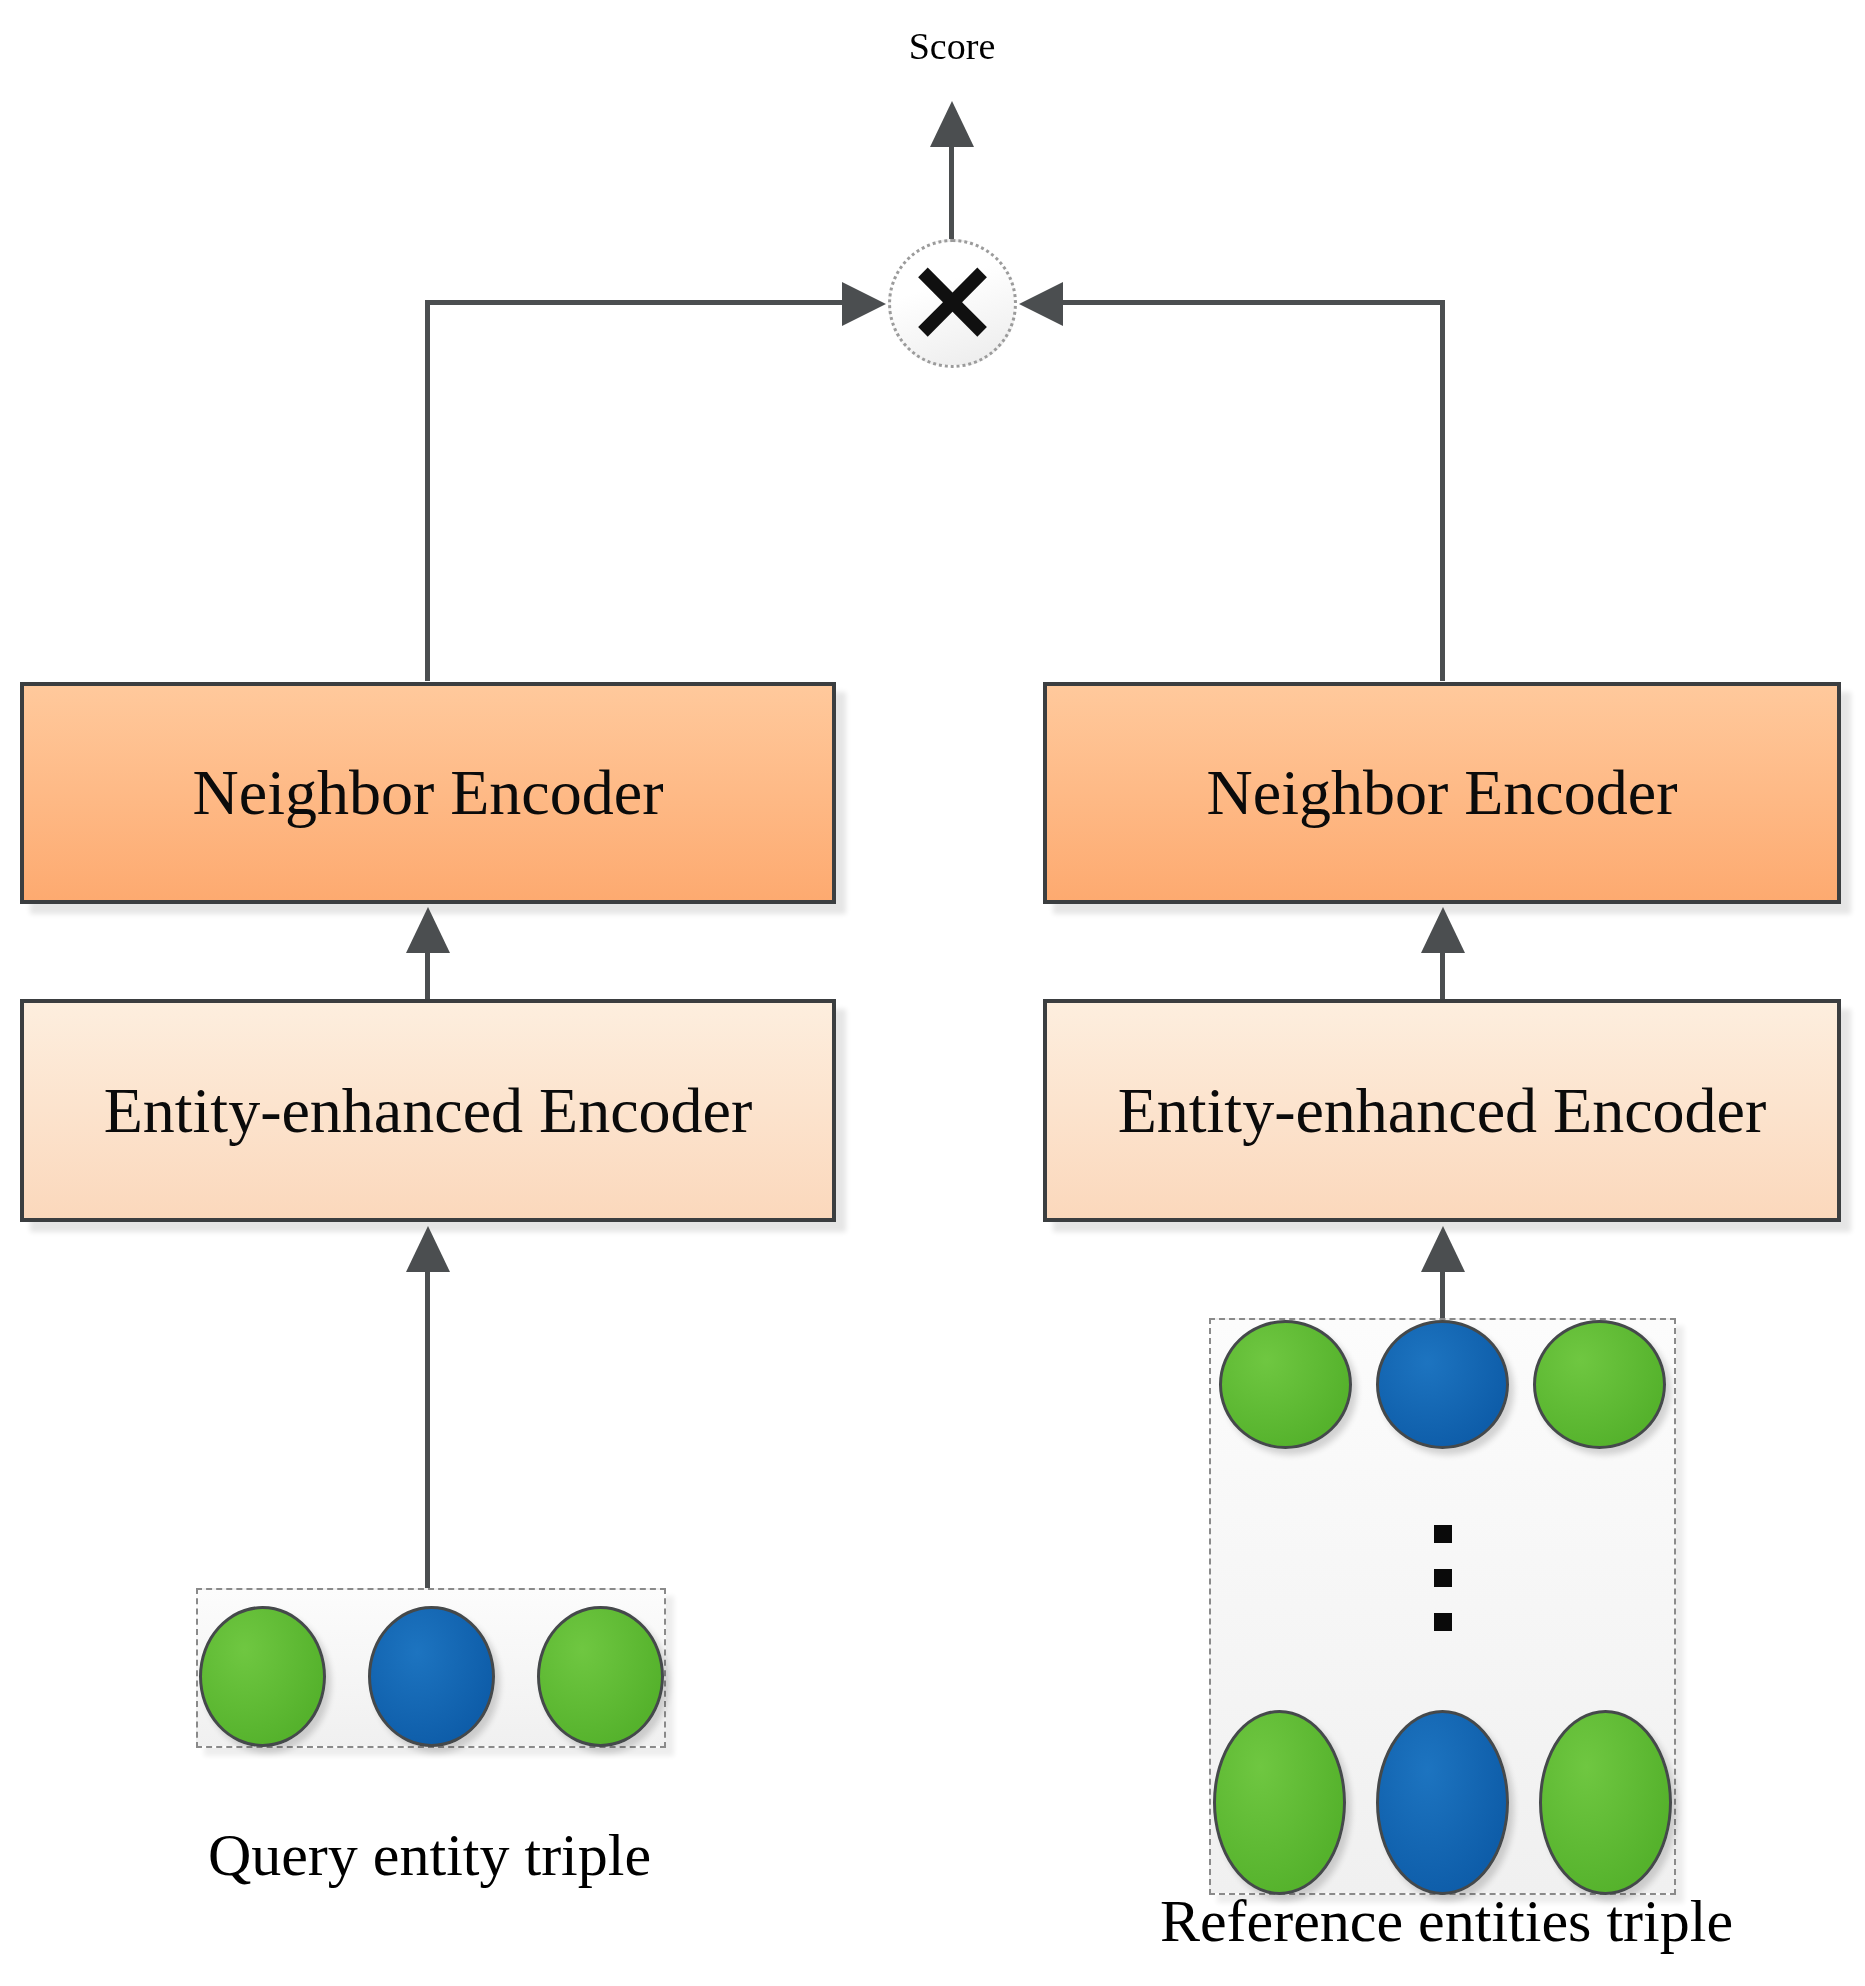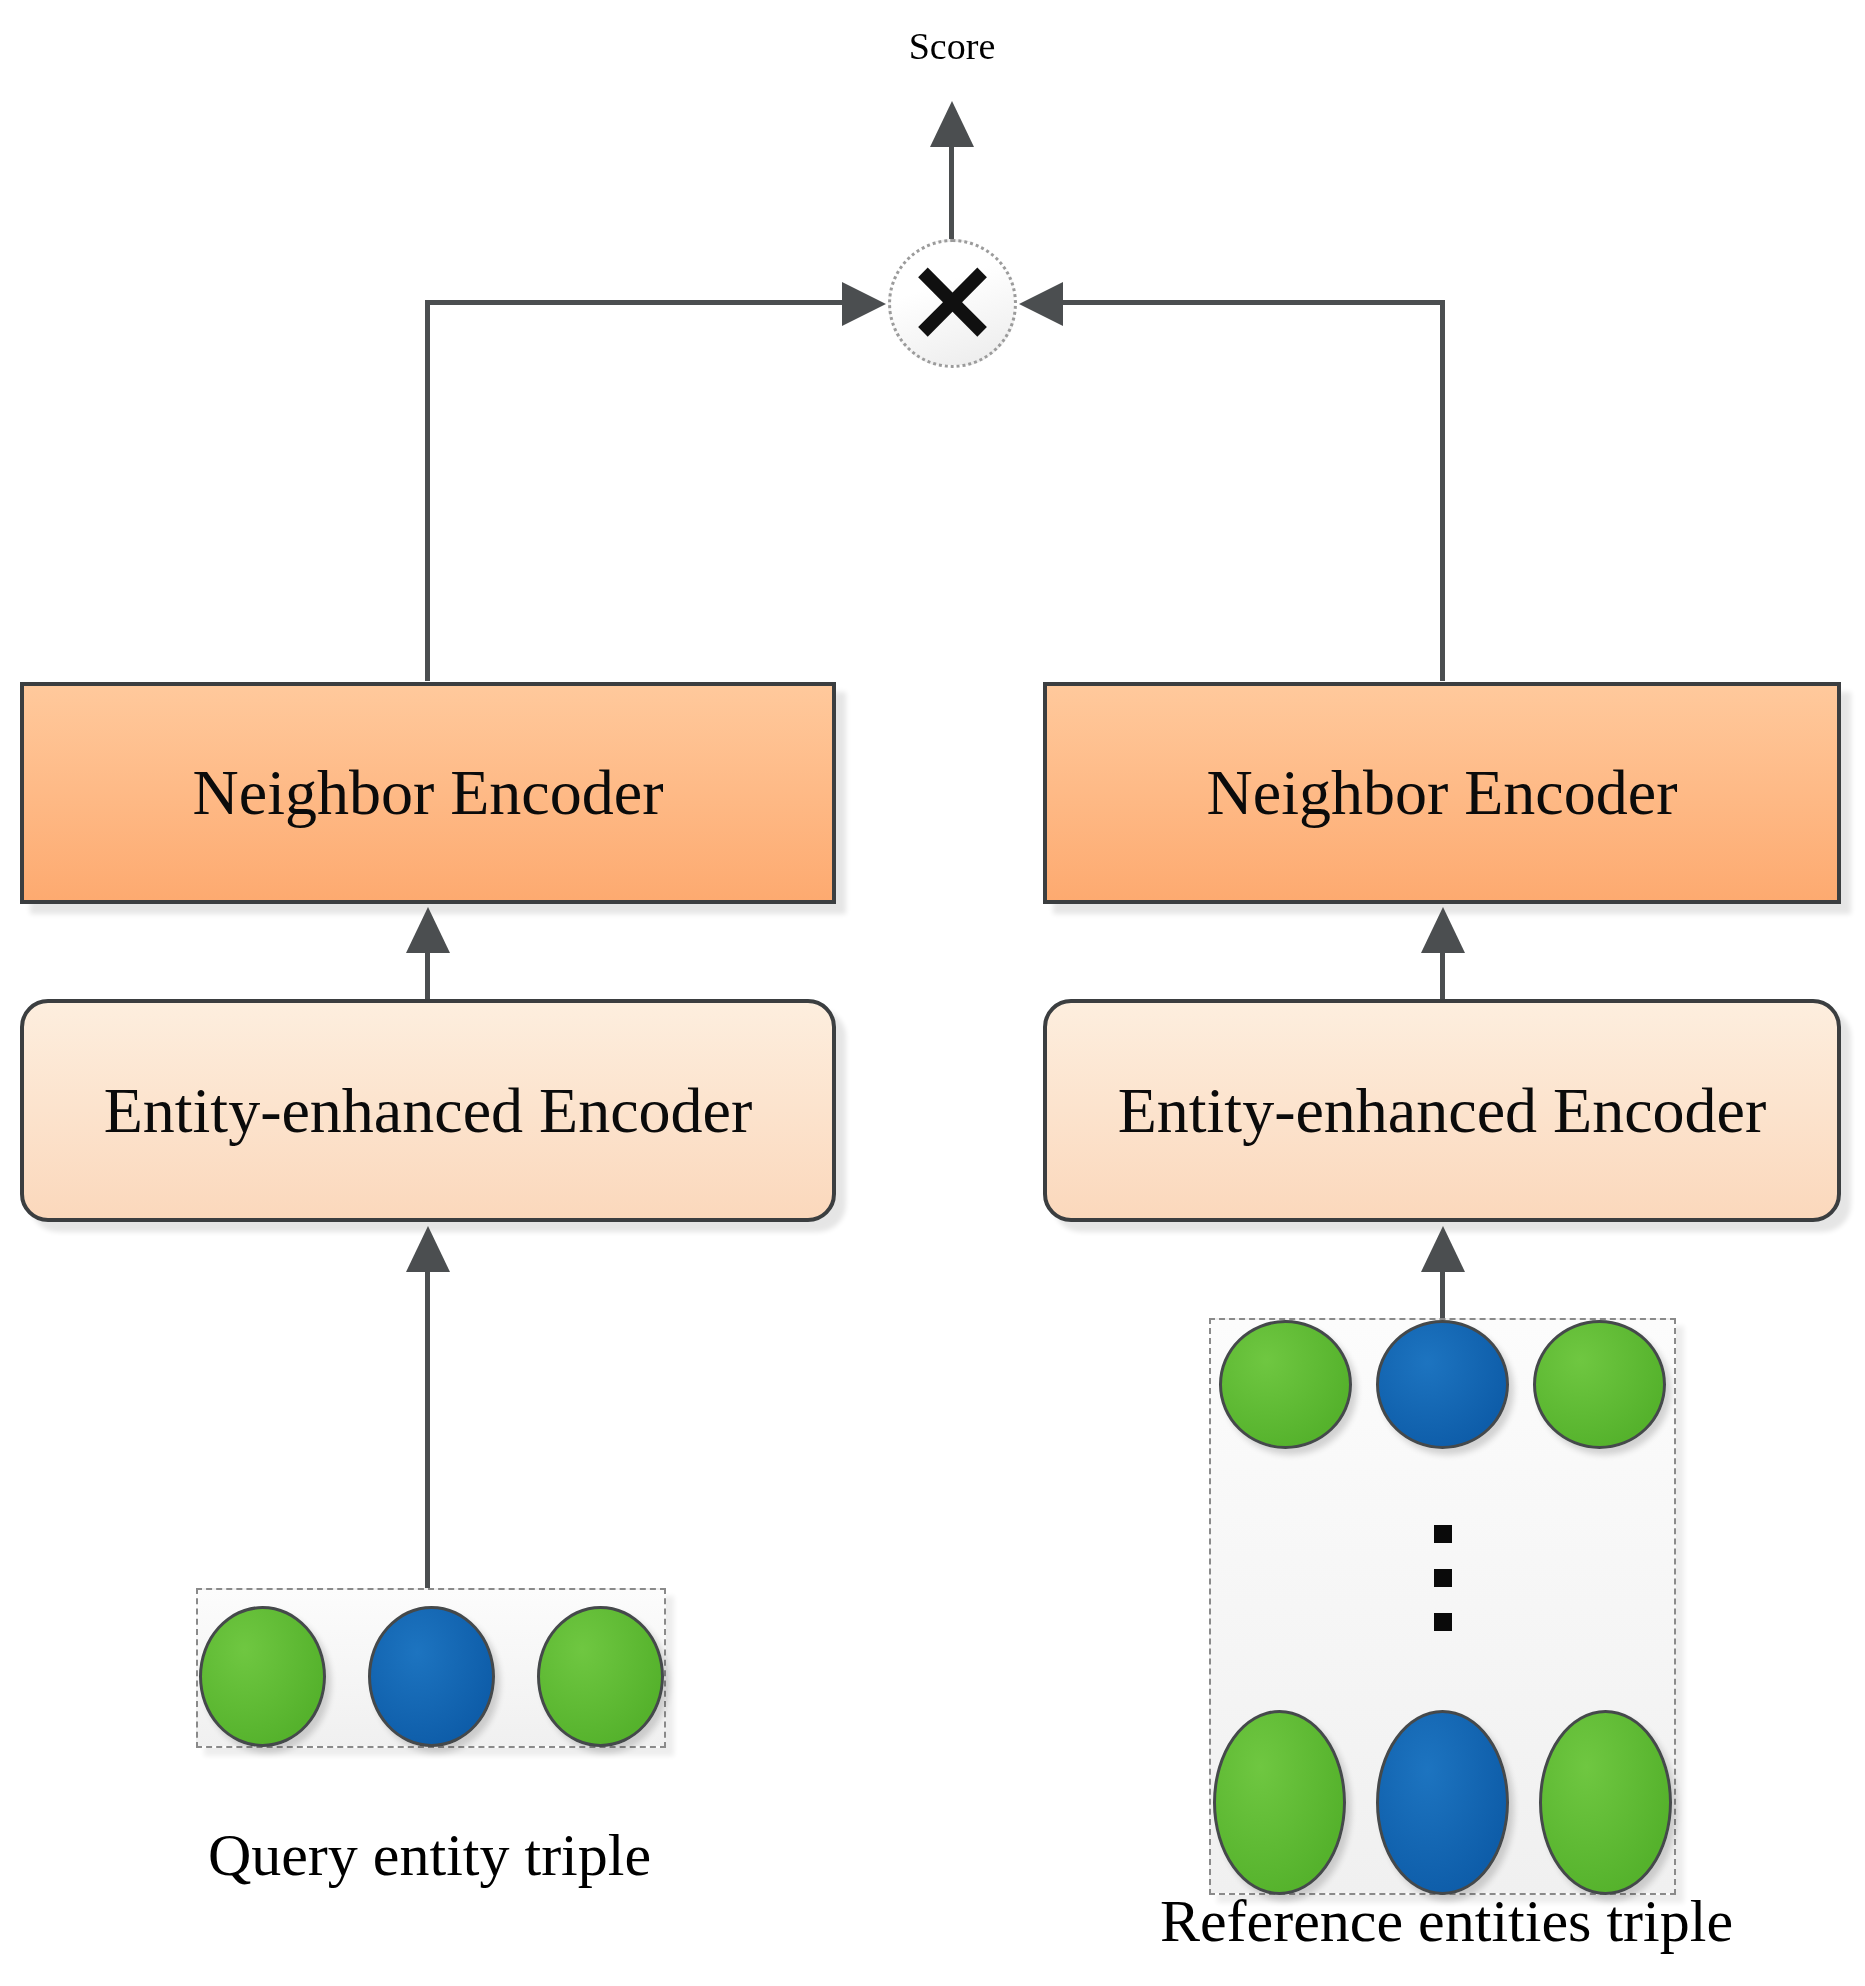--- a/index.html
+++ b/index.html
@@ -44,21 +44,21 @@
   }
   
   .box{
     position:absolute;
     border:4px solid var(--box-border);
     box-shadow:10px 10px 5px rgba(0,0,0,0.10);
     display:flex;align-items:center;justify-content:center;
     font-size:64px;
   }
   .box.orange{background:linear-gradient(180deg,var(--orange-top) 0%,var(--orange-bottom) 100%);align-items:center;}
-  .box.peach{background:linear-gradient(180deg,var(--peach-top) 0%,var(--peach-bottom) 100%);border-radius:28px;}
+  .box.peach{background:linear-gradient(180deg,var(--peach-top) 0%,var(--peach-bottom) 100%);}
   
   .op-node{
     position:absolute;
     left:888px;top:239px;width:129px;height:129px;
     border-radius:50%;
     border:3px dotted #9b9b9b;
     background:linear-gradient(160deg,#ffffff 35%,#ebebeb 100%);
     display:flex;align-items:center;justify-content:center;
   }
   .op-node span{

